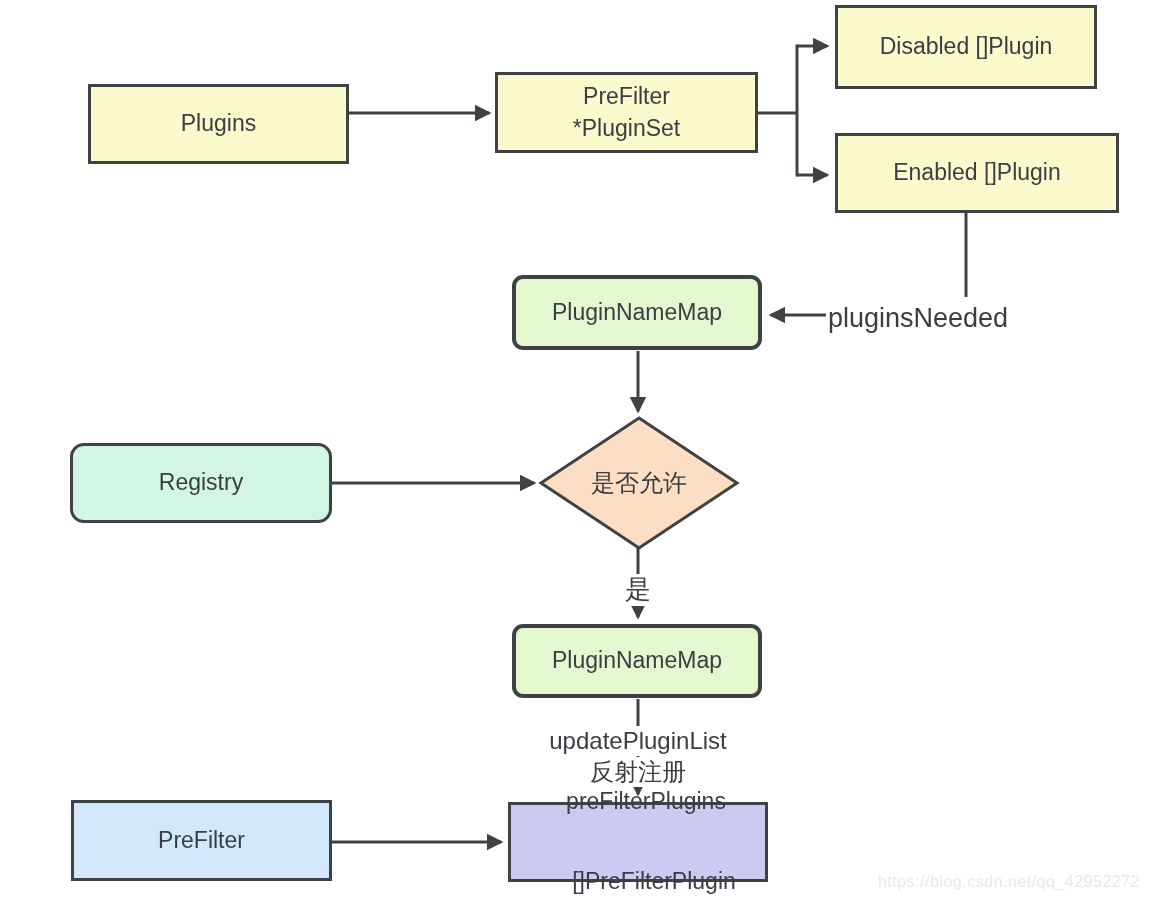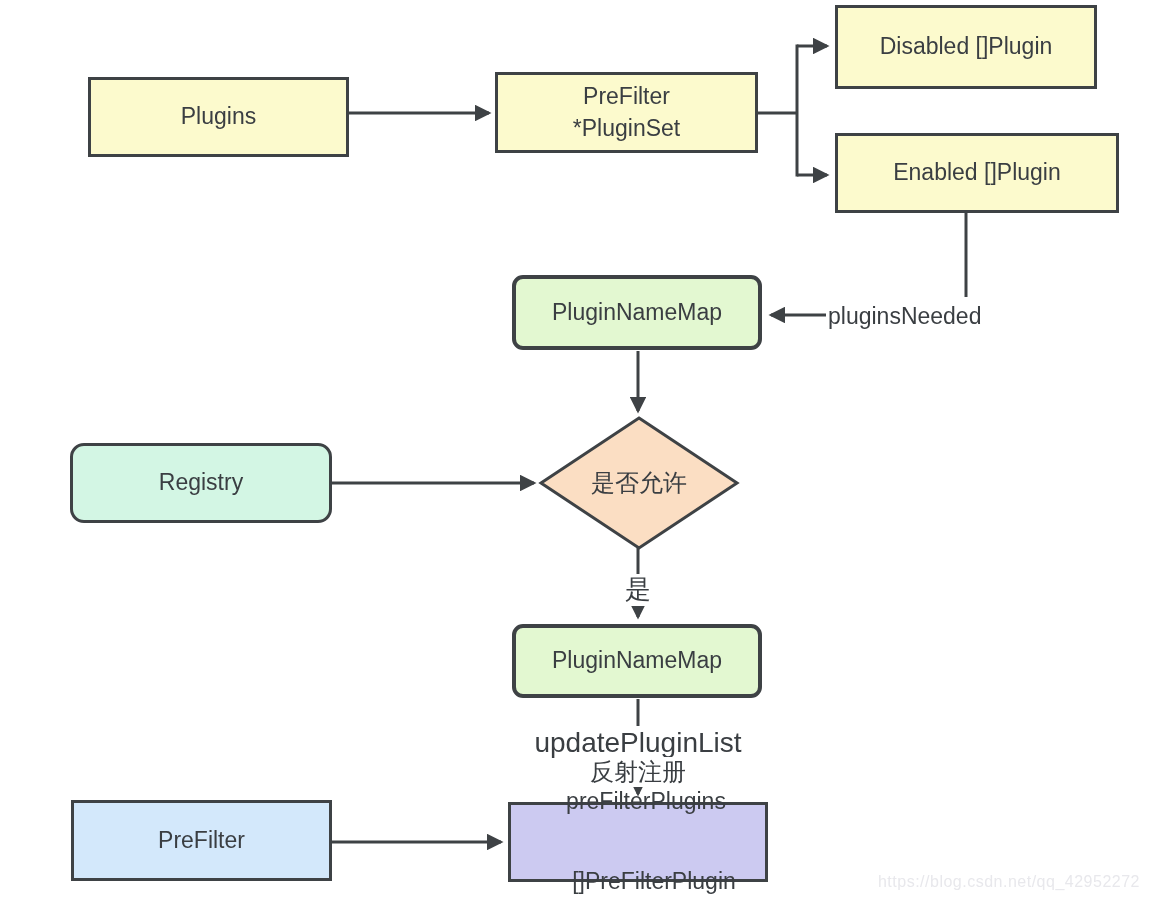--- a/index.html
+++ b/index.html
@@ -23,21 +23,21 @@
     font-size:23px; line-height:1.38; text-align:center; background:var(--yellow);
   }
   .node span{display:block;}
   .rounded{border-radius:11px; border-width:4px; background:var(--green);}
   .fill-yellow{background:var(--yellow);}
   .fill-mint{background:var(--mint);border-radius:14px;}
   .fill-blue{background:var(--blue);}
   .fill-purple{background:var(--purple);padding-left:16px;}
   .indent2{padding-left:16px;margin-top:48px;}
   .edge-label{
-    position:absolute; font-size:23px; line-height:1.15; white-space:nowrap; color:var(--text);
+    position:absolute; font-size:27px; line-height:1.15; white-space:nowrap; color:var(--text);
   }
   .over-line{background:var(--bg); padding:1px 4px; transform:translateX(-50%); text-align:center;}
   .decision-label{
     position:absolute; font-size:24px; transform:translate(-50%,-50%); white-space:nowrap; color:var(--text);
   }
   .watermark{
     position:absolute; right:10px; bottom:9px; font-size:16px; color:var(--wm);
     letter-spacing:0.5px;
   }
 </style>
@@ -66,21 +66,21 @@
     <line x1="638" y1="351" x2="638" y2="411" marker-end="url(#arrow)"></line>
     <line x1="332" y1="483" x2="534" y2="483" marker-end="url(#arrow)"></line>
 
     <line x1="638" y1="548" x2="638" y2="617" marker-end="url(#arrow)"></line>
     <line x1="638" y1="699" x2="638" y2="794" marker-end="url(#arrow)"></line>
     <line x1="332" y1="842" x2="501" y2="842" marker-end="url(#arrow)"></line>
 
     <polygon class="diamond" points="639,418 737,483 639,548 541,483"></polygon>
   </svg>
 
-  <div class="node fill-yellow" style="left:88px;top:77px;width:261px;height:80px">
+  <div class="node fill-yellow" style="left:88px;top:84px;width:261px;height:80px">
     <span>Plugins</span>
   </div>
 
   <div class="node fill-yellow" style="left:495px;top:72px;width:263px;height:81px">
     <span>PreFilter</span>
     <span>*PluginSet</span>
   </div>
 
   <div class="node fill-yellow" style="left:835px;top:5px;width:262px;height:84px">
     <span>Disabled []Plugin</span>
@@ -110,19 +110,19 @@
 
   <div class="node fill-purple" style="left:508px;top:802px;width:260px;height:80px">
     <span>preFilterPlugins</span>
     <span class="indent2">[]PreFilterPlugin</span>
   </div>
 
   <div class="edge-label" style="left:828px;top:303px">pluginsNeeded</div>
 
   <div class="edge-label over-line" style="left:638px;top:574px;font-size:26px">是</div>
 
-  <div class="edge-label over-line" style="left:638px;top:726px;font-size:28px">updatePluginList</div>
+  <div class="edge-label over-line" style="left:638px;top:726px;font-size:24px">updatePluginList</div>
 
   <div class="edge-label over-line" style="left:638px;top:757px;font-size:24px">反射注册</div>
 
   <div class="watermark">https://blog.csdn.net/qq_42952272</div>
 
 </div>
 
 </body></html>

